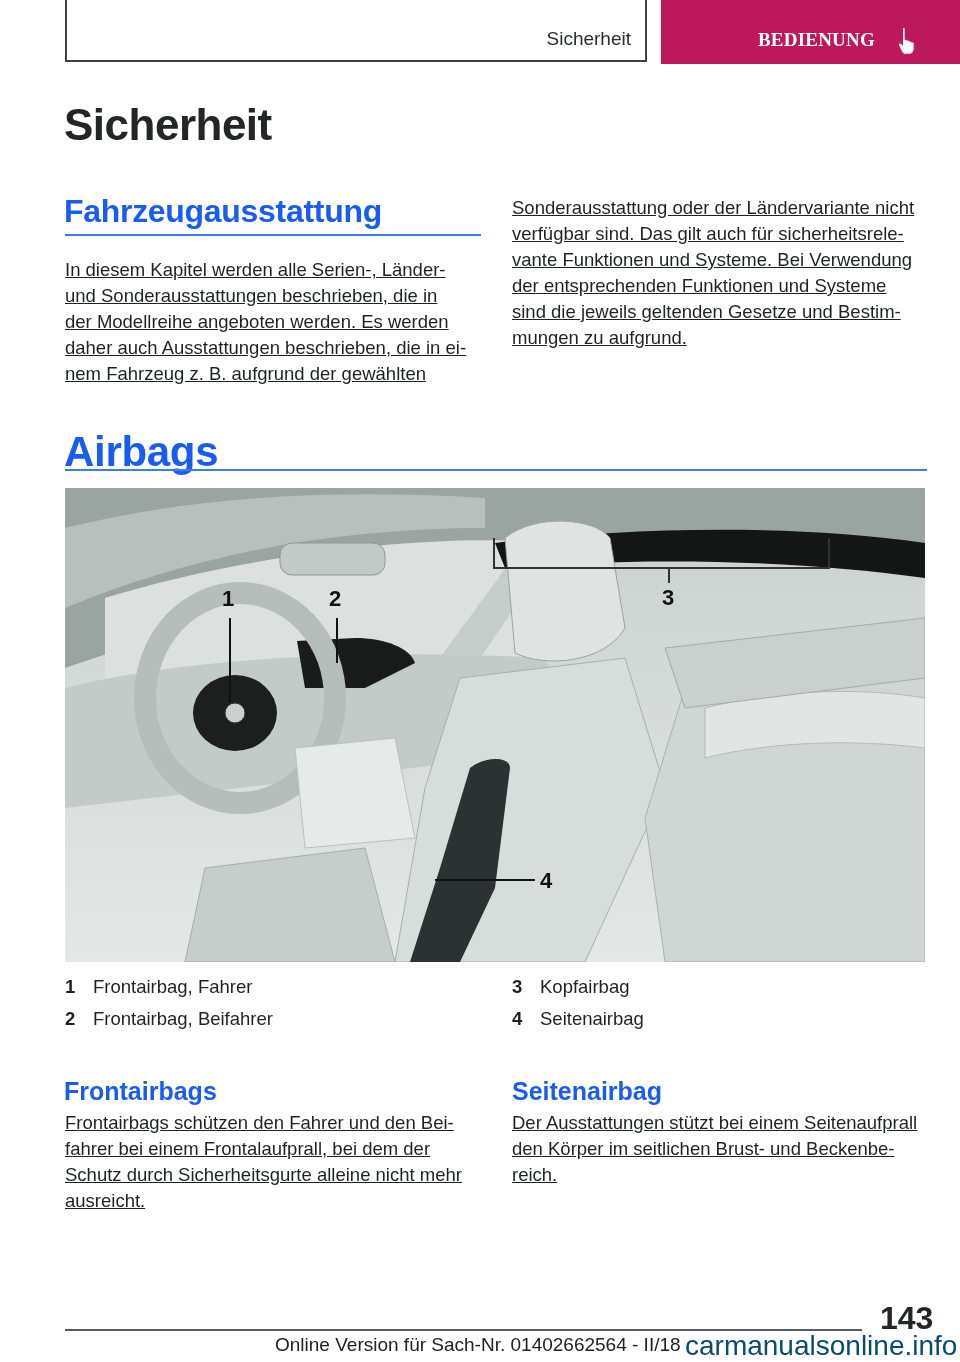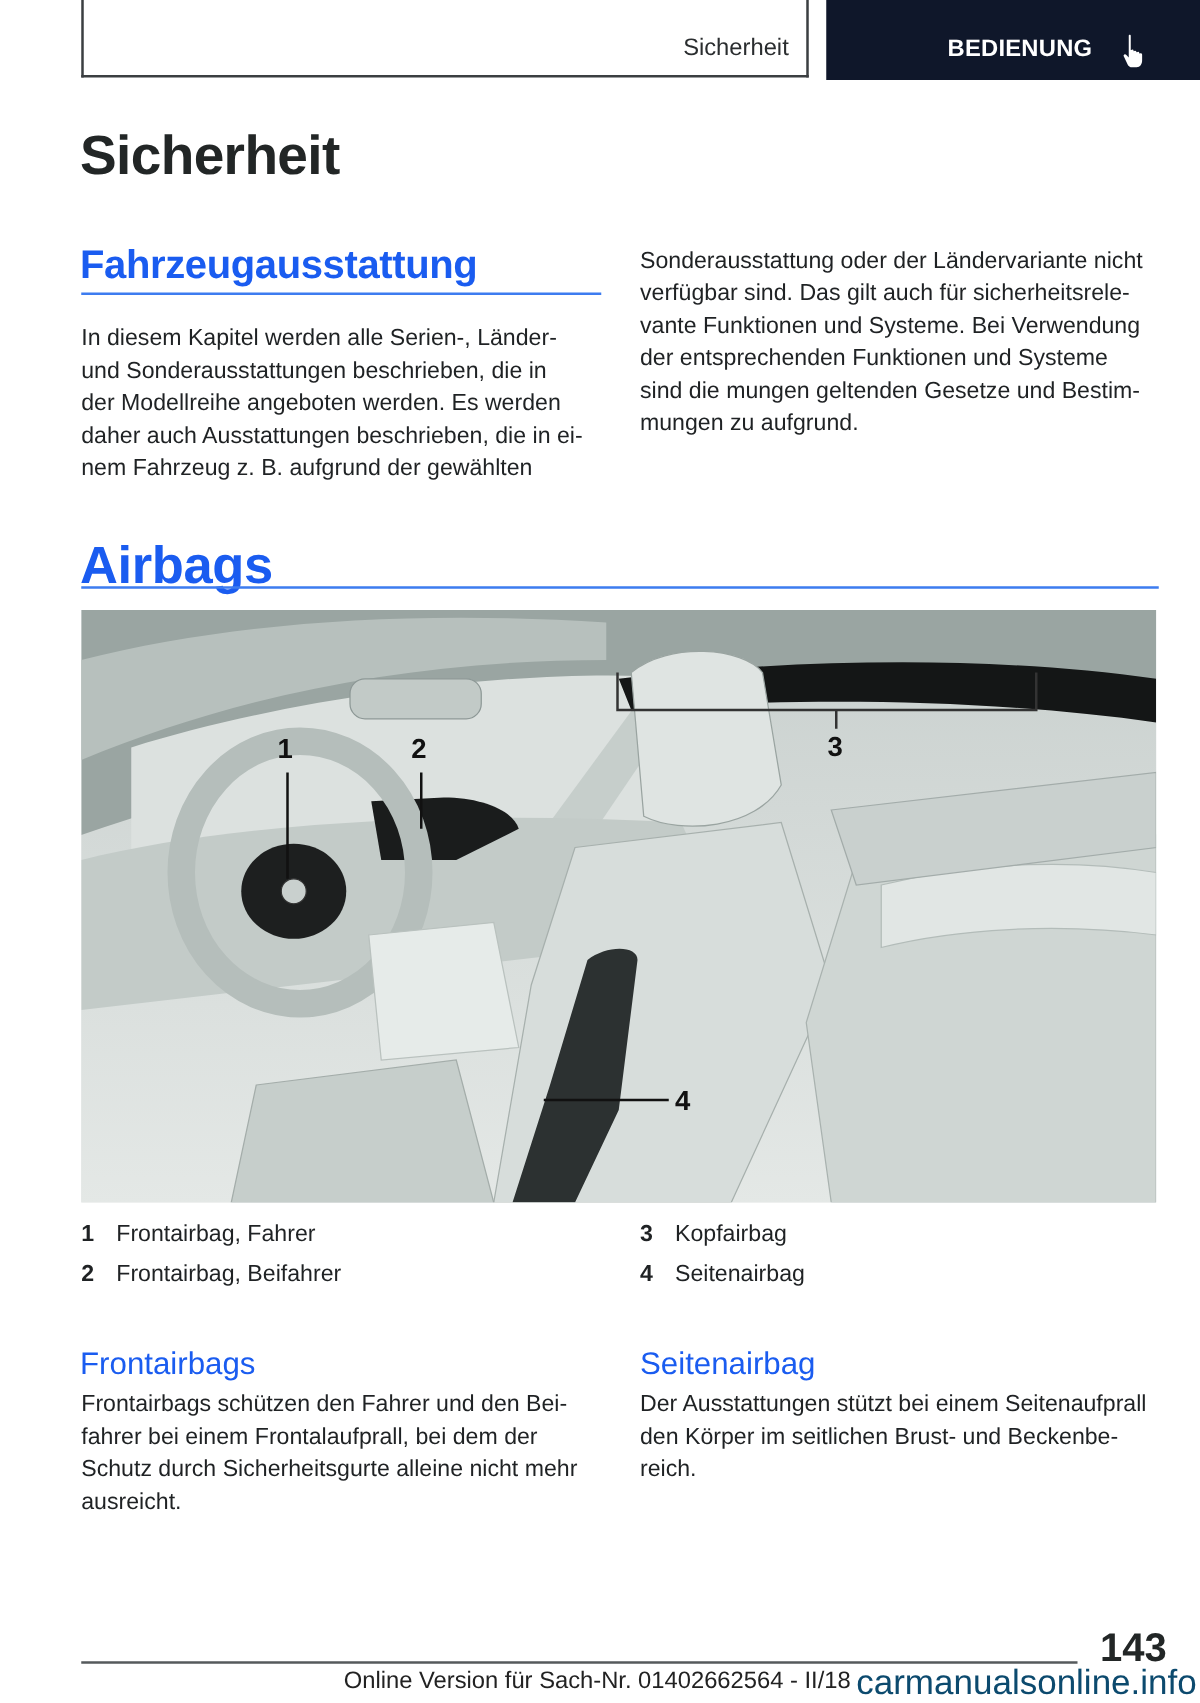--- a/index.html
+++ b/index.html
@@ -11,55 +11,55 @@
 
   
   .hdr-box {
     left: 65px; top: -2px; width: 582px; height: 64px;
     border: 2px solid #3b3f41; border-top: none; box-sizing: border-box;
   }
   .hdr-section {
     right: 14px; bottom: 10px; font-size: 19px; color: #2a2d2f;
   }
   .hdr-tab {
-    left: 661px; top: 0; width: 299px; height: 64px; background: #0f172a;
+    left: 661px; top: 0; width: 299px; height: 64px; background: #be185d; font-family: Liberation Serif, serif;
   }
   .hdr-tab-label {
     left: 97px; top: 29px; color: #ffffff; font-weight: bold; font-size: 19px; letter-spacing: 0.2px;
   }
   .hdr-tab-icon { left: 236px; top: 27px; width: 22px; height: 28px; }
 
   
   .chapter-title {
     left: 64px; top: 100px; font-size: 44px; font-weight: bold; color: #222626; letter-spacing: -0.5px;
   }
   .h2 {
     font-weight: bold; color: #1a5cf0; letter-spacing: -0.3px;
   }
   .h2-rule { height: 2px; background: #3d7cf0; }
 
   .body-text {
-    font-size: 18.5px; line-height: 26px; color: #1f2224;
+    font-size: 18.5px; line-height: 26px; color: #1f2224; text-decoration: underline;
   }
   .body-text span { display: block; white-space: nowrap; }
 
   
   .illus {
     left: 65px; top: 488px; width: 860px; height: 474px; overflow: hidden;
     background: #dfe4e2;
   }
   .callout-num {
     font-weight: bold; font-size: 22px; color: #111;
   }
 
   
   .legend-row { font-size: 18.5px; color: #1f2224; }
   .legend-num { display: inline-block; width: 28px; font-weight: bold; }
 
-  .h3 { font-size: 25px; font-weight: normal; color: #1a5cf0; }
+  .h3 { font-size: 25px; font-weight: bold; color: #1a5cf0; }
 
   
   .footer-rule { left: 65px; top: 1329px; width: 797px; height: 2px; background: #555a5c; }
   .page-num { left: 880px; top: 1300px; font-size: 32px; font-weight: bold; color: #222626; }
   .footer-text { left: 275px; top: 1334px; font-size: 19px; color: #222; white-space: nowrap; }
   .watermark { left: 685px; top: 1330px; font-size: 28px; color: #0c4a6e; white-space: nowrap; }
 </style>
 </head>
 <body>
 
@@ -84,21 +84,21 @@
   <span>der Modellreihe angeboten werden. Es werden</span>
   <span>daher auch Ausstattungen beschrieben, die in ei-</span>
   <span>nem Fahrzeug z. B. aufgrund der gewählten</span>
 </div>
 
 <div class="abs body-text" style="left:512px; top:195px;">
   <span>Sonderausstattung oder der Ländervariante nicht</span>
   <span>verfügbar sind. Das gilt auch für sicherheitsrele-</span>
   <span>vante Funktionen und Systeme. Bei Verwendung</span>
   <span>der entsprechenden Funktionen und Systeme</span>
-  <span>sind die mungen geltenden Gesetze und Bestim-</span>
+  <span>sind die jeweils geltenden Gesetze und Bestim-</span>
   <span>mungen zu aufgrund.</span>
 </div>
 
 <div class="abs h2" style="left:64px; top:428px; font-size:42px;">Airbags</div>
 <div class="abs h2-rule" style="left:65px; top:469px; width:862px;"></div>
 
 <div class="abs illus">
   <svg width="860" height="474" viewBox="0 0 860 474">
     <defs>
       <linearGradient id="sky" x1="0" y1="0" x2="0" y2="1">

